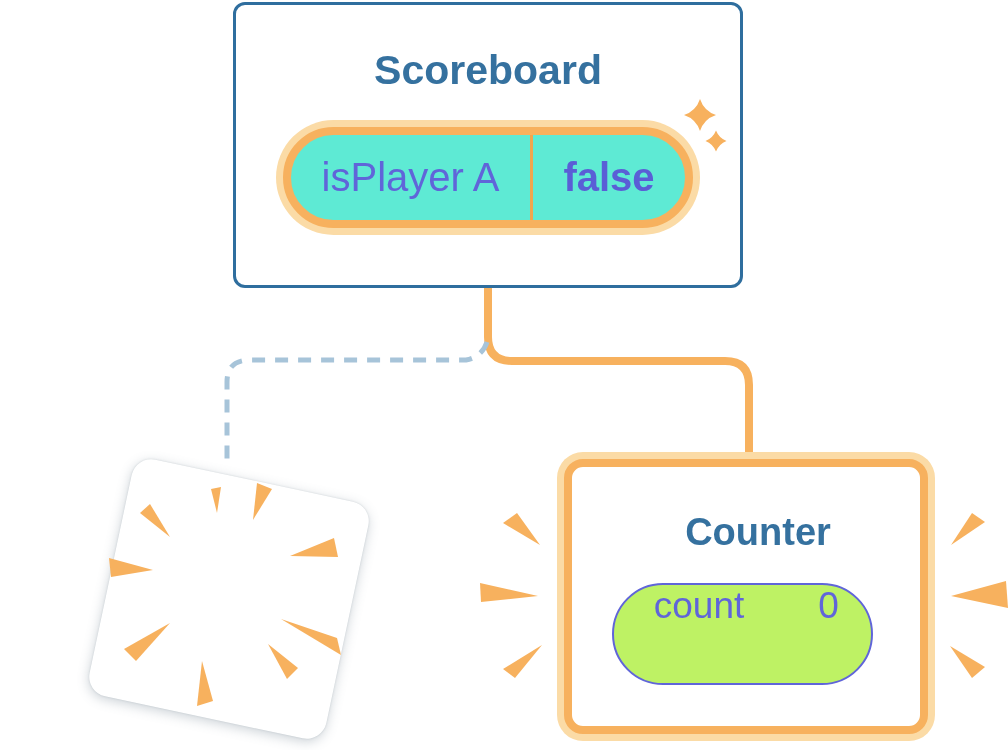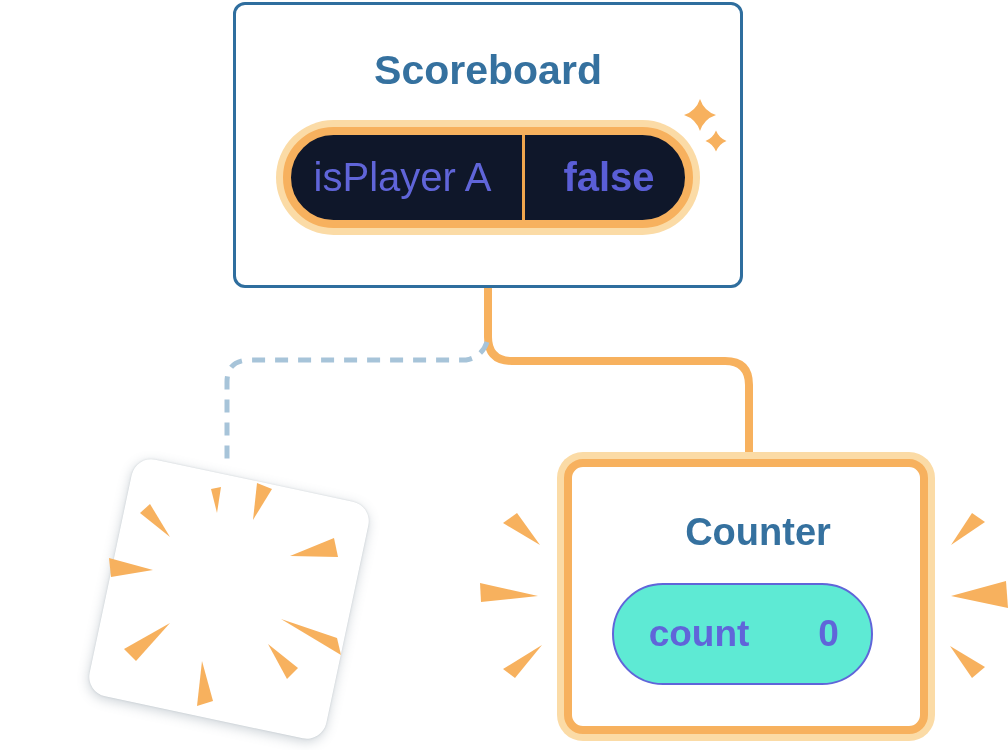--- a/index.html
+++ b/index.html
@@ -20,38 +20,38 @@
   svg.layer { position:absolute; left:0; top:0; width:1008px; height:750px; pointer-events:none; }
   .z1 { z-index:1; } .z3 { z-index:3; }
 
   
   .scoreboard-card { position:absolute; left:233px; top:2px; width:510px; height:286px;
     background:#fff; border:3px solid var(--card-border-blue); border-radius:12px; z-index:2; }
   .scoreboard-title { position:absolute; left:233px; top:47px; width:510px; text-align:center;
     font-size:41px; font-weight:600; color:var(--title-blue); z-index:2; }
   .sb-pill-halo { position:absolute; left:276px; top:120px; width:424px; height:115px;
     background:var(--halo-orange); border-radius:58px; padding:7px; z-index:2; }
-  .sb-pill { width:100%; height:100%; background:#0f172a; border:8px solid var(--accent-orange);
-    border-radius:51px; display:flex; align-items:stretch; overflow:hidden;gap:8px; }
+  .sb-pill { width:100%; height:100%; background:#5eead4; border:8px solid var(--accent-orange);
+    border-radius:51px; display:flex; align-items:stretch; overflow:hidden; }
   .sb-key { flex:1; display:flex; align-items:center; justify-content:center;
     font-size:40px; color:var(--state-purple); }
   .sb-divider { width:3px; background:var(--divider-orange); }
   .sb-val { width:152px; display:flex; align-items:center; justify-content:center;
     font-size:40px; font-weight:700; color:var(--state-purple-bold); }
 
   
   .counter-halo { position:absolute; left:557px; top:452px; width:378px; height:289px;
     background:var(--halo-orange); border-radius:26px; padding:7px; z-index:2; }
   .counter-inner { width:100%; height:100%; background:#fff;
     border:8px solid var(--accent-orange); border-radius:19px; }
   .counter-title { position:absolute; left:569px; top:511px; width:378px; text-align:center;
     font-size:38px; font-weight:600; color:var(--title-blue); z-index:2; }
   .counter-pill { position:absolute; left:612px; top:583px; width:261px; height:102px;
-    background:#5eead4; border:2px solid var(--state-purple); border-radius:51px;
-    display:flex; align-items:center; overflow:hidden; z-index:2;font-weight:bold; }
+    background:#bef264; border:2px solid var(--state-purple); border-radius:51px;
+    display:flex; align-items:flex-start; overflow:hidden; z-index:2; }
   .cnt-key { flex:1; display:flex; align-items:center; justify-content:center;
     font-size:37px; color:var(--state-purple); }
   .cnt-divider { width:2px; background:var(--state-purple); }
   .cnt-val { width:85px; display:flex; align-items:center; justify-content:center;
     font-size:37px; color:var(--state-purple); }
 
   
   .destroyed-square { position:absolute; left:108px; top:478px; width:242px; height:242px;
     background:#fff; border-radius:20px; transform:rotate(12deg);
     box-shadow:0 3px 12px rgba(90,110,125,0.30), 0 0 2px rgba(90,110,125,0.25); z-index:2; }

